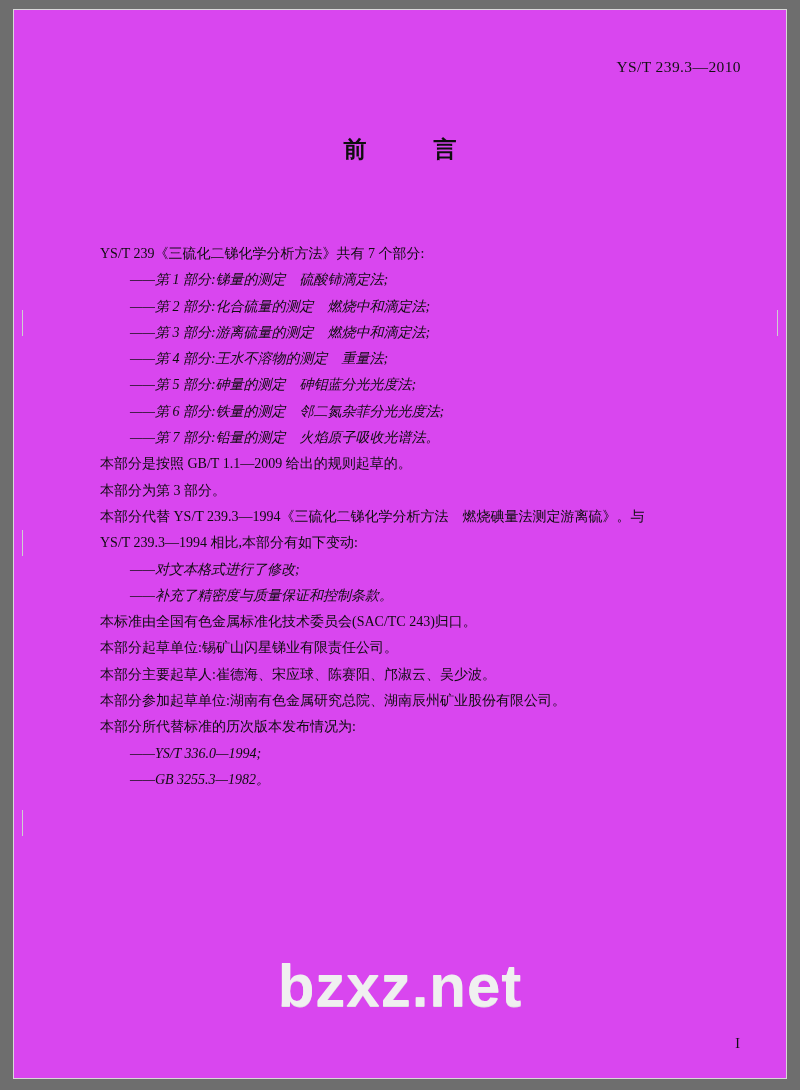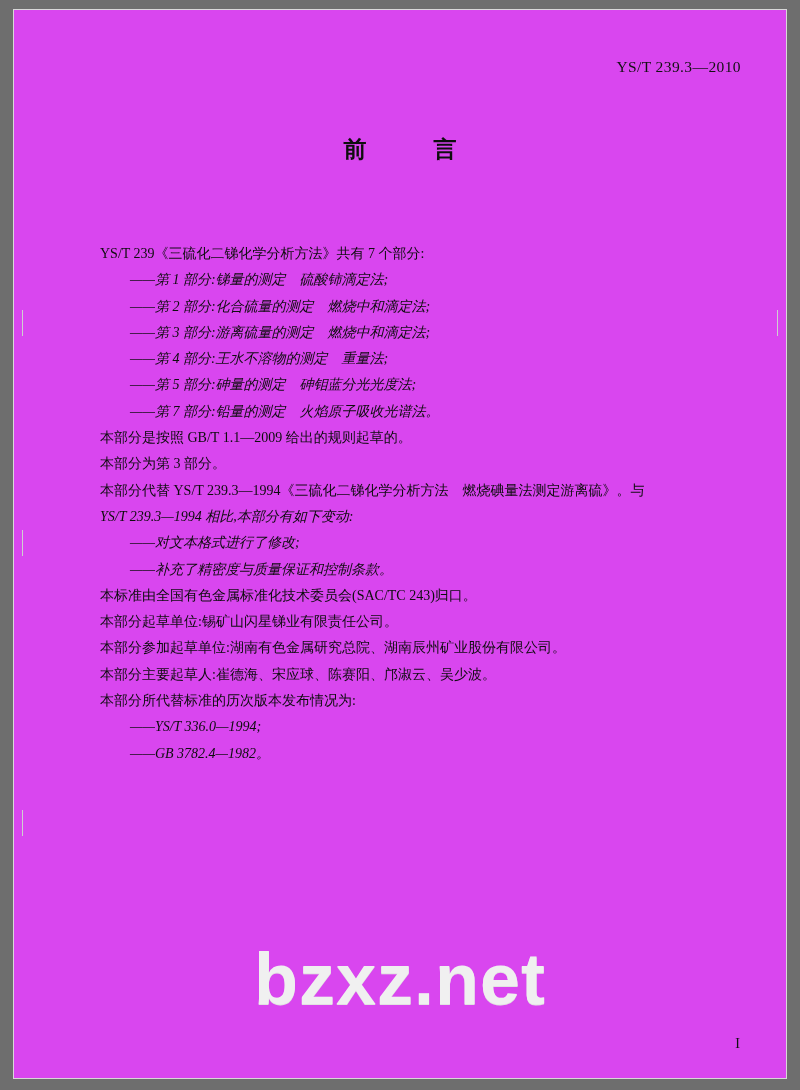--- a/index.html
+++ b/index.html
@@ -61,37 +61,36 @@
     margin-top: 36px;
   }
   .line {
     white-space: pre-wrap;
     font-family: "Liberation Serif", "DejaVu Serif", serif;
   }
   .line.indent1 { padding-left: 30px; font-style: italic; }
   .line.hang {
     padding-left: 0px;
     text-indent: 0;
-    font-style: italic;
   }
   .page-number {
     position: absolute;
     right: 46px;
     bottom: 26px;
     font-size: 14px;
     color: #111;
     font-family: "Liberation Serif", serif;
   }
   .watermark {
     position: absolute;
     left: 0;
     right: 0;
     bottom: 58px;
     text-align: center;
-    font-size: 72px;
+    font-size: 60px;
     font-weight: bold;
     letter-spacing: 1px;
     color: #f0f0f0;
     font-family: "Liberation Sans", sans-serif;
     text-shadow: 0 1px 0 #e2e2e2;
     user-select: none;
   }
   .edge-mark {
     position: absolute;
     width: 1px;
@@ -117,33 +116,34 @@
 
     <div class="doc-title">前　言</div>
 
     <div class="body-block" id="body-block">
         <div class="line">YS/T 239《三硫化二锑化学分析方法》共有 7 个部分:</div>
         <div class="line indent1">——第 1 部分:锑量的测定　硫酸铈滴定法;</div>
         <div class="line indent1">——第 2 部分:化合硫量的测定　燃烧中和滴定法;</div>
         <div class="line indent1">——第 3 部分:游离硫量的测定　燃烧中和滴定法;</div>
         <div class="line indent1">——第 4 部分:王水不溶物的测定　重量法;</div>
         <div class="line indent1">——第 5 部分:砷量的测定　砷钼蓝分光光度法;</div>
+        <div class="line indent1">——第 6 部分:铁量的测定　邻二氮杂菲分光光度法;</div>
         <div class="line indent1">——第 7 部分:铅量的测定　火焰原子吸收光谱法。</div>
         <div class="line">本部分是按照 GB/T 1.1—2009 给出的规则起草的。</div>
         <div class="line">本部分为第 3 部分。</div>
         <div class="line">本部分代替 YS/T 239.3—1994《三硫化二锑化学分析方法　燃烧碘量法测定游离硫》。与</div>
         <div class="line hang">YS/T 239.3—1994 相比,本部分有如下变动:</div>
         <div class="line indent1">——对文本格式进行了修改;</div>
         <div class="line indent1">——补充了精密度与质量保证和控制条款。</div>
         <div class="line">本标准由全国有色金属标准化技术委员会(SAC/TC 243)归口。</div>
         <div class="line">本部分起草单位:锡矿山闪星锑业有限责任公司。</div>
+        <div class="line">本部分主要起草人:崔德海、宋应球、陈赛阳、邝淑云、吴少波。</div>
         <div class="line">本部分参加起草单位:湖南有色金属研究总院、湖南辰州矿业股份有限公司。</div>
-        <div class="line">本部分主要起草人:崔德海、宋应球、陈赛阳、邝淑云、吴少波。</div>
         <div class="line">本部分所代替标准的历次版本发布情况为:</div>
         <div class="line indent1">——YS/T 336.0—1994;</div>
-        <div class="line indent1">——GB 3782.4—1982。</div>
+        <div class="line indent1">——GB 3255.3—1982。</div>
       </div>
 
     <div class="watermark">bzxz.net</div>
 
     <div class="page-number">I</div>
   </div>
 </div>
 
 </body></html>

